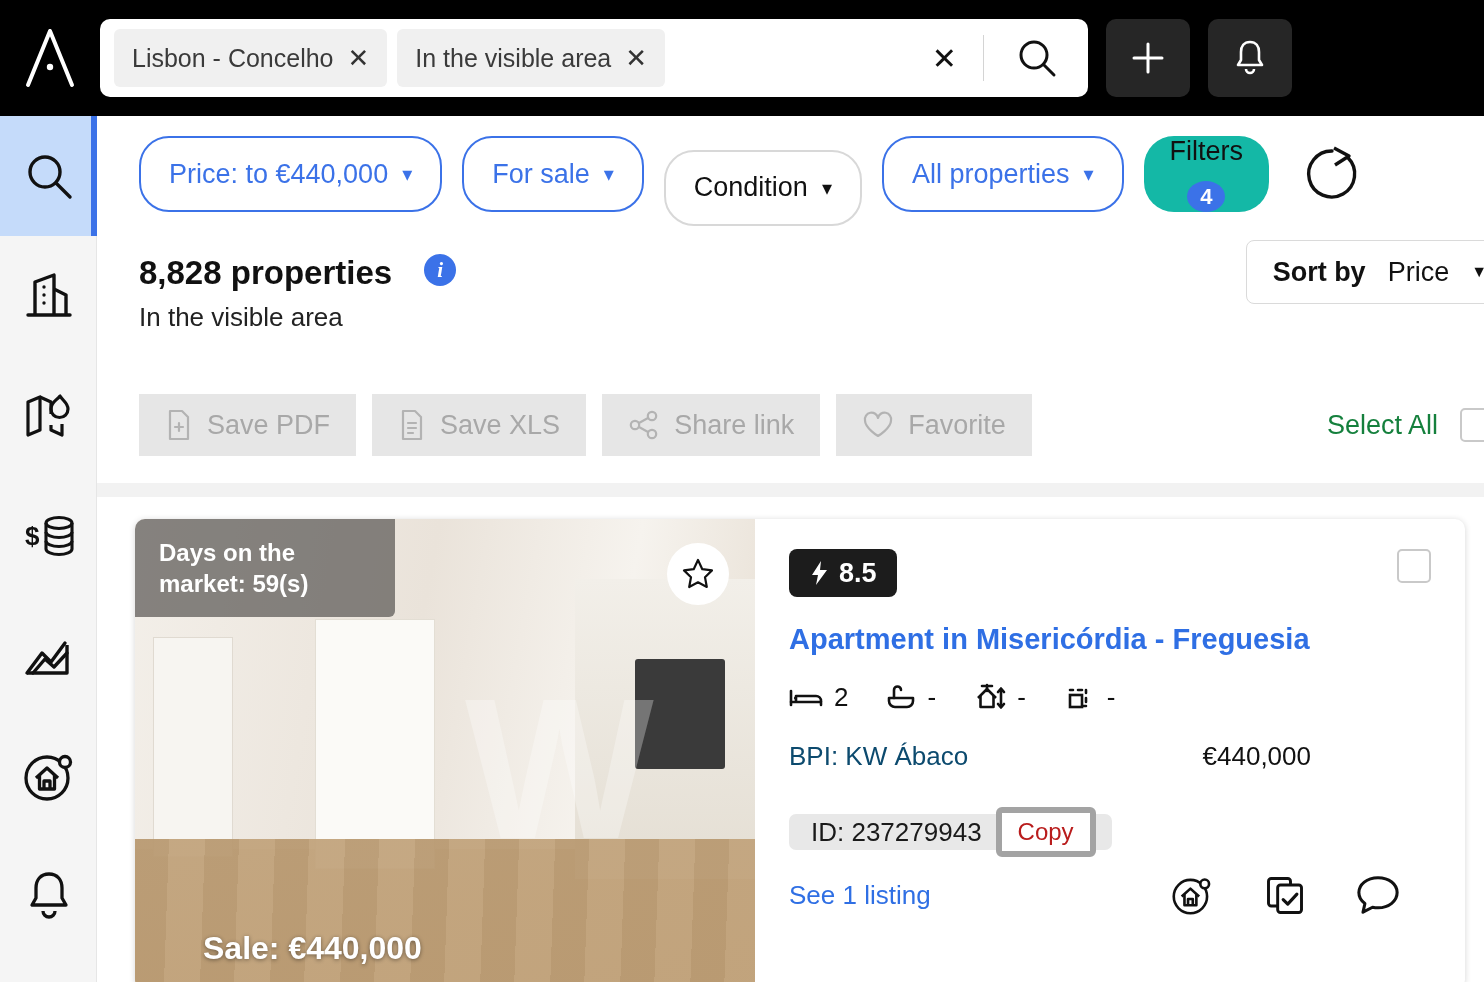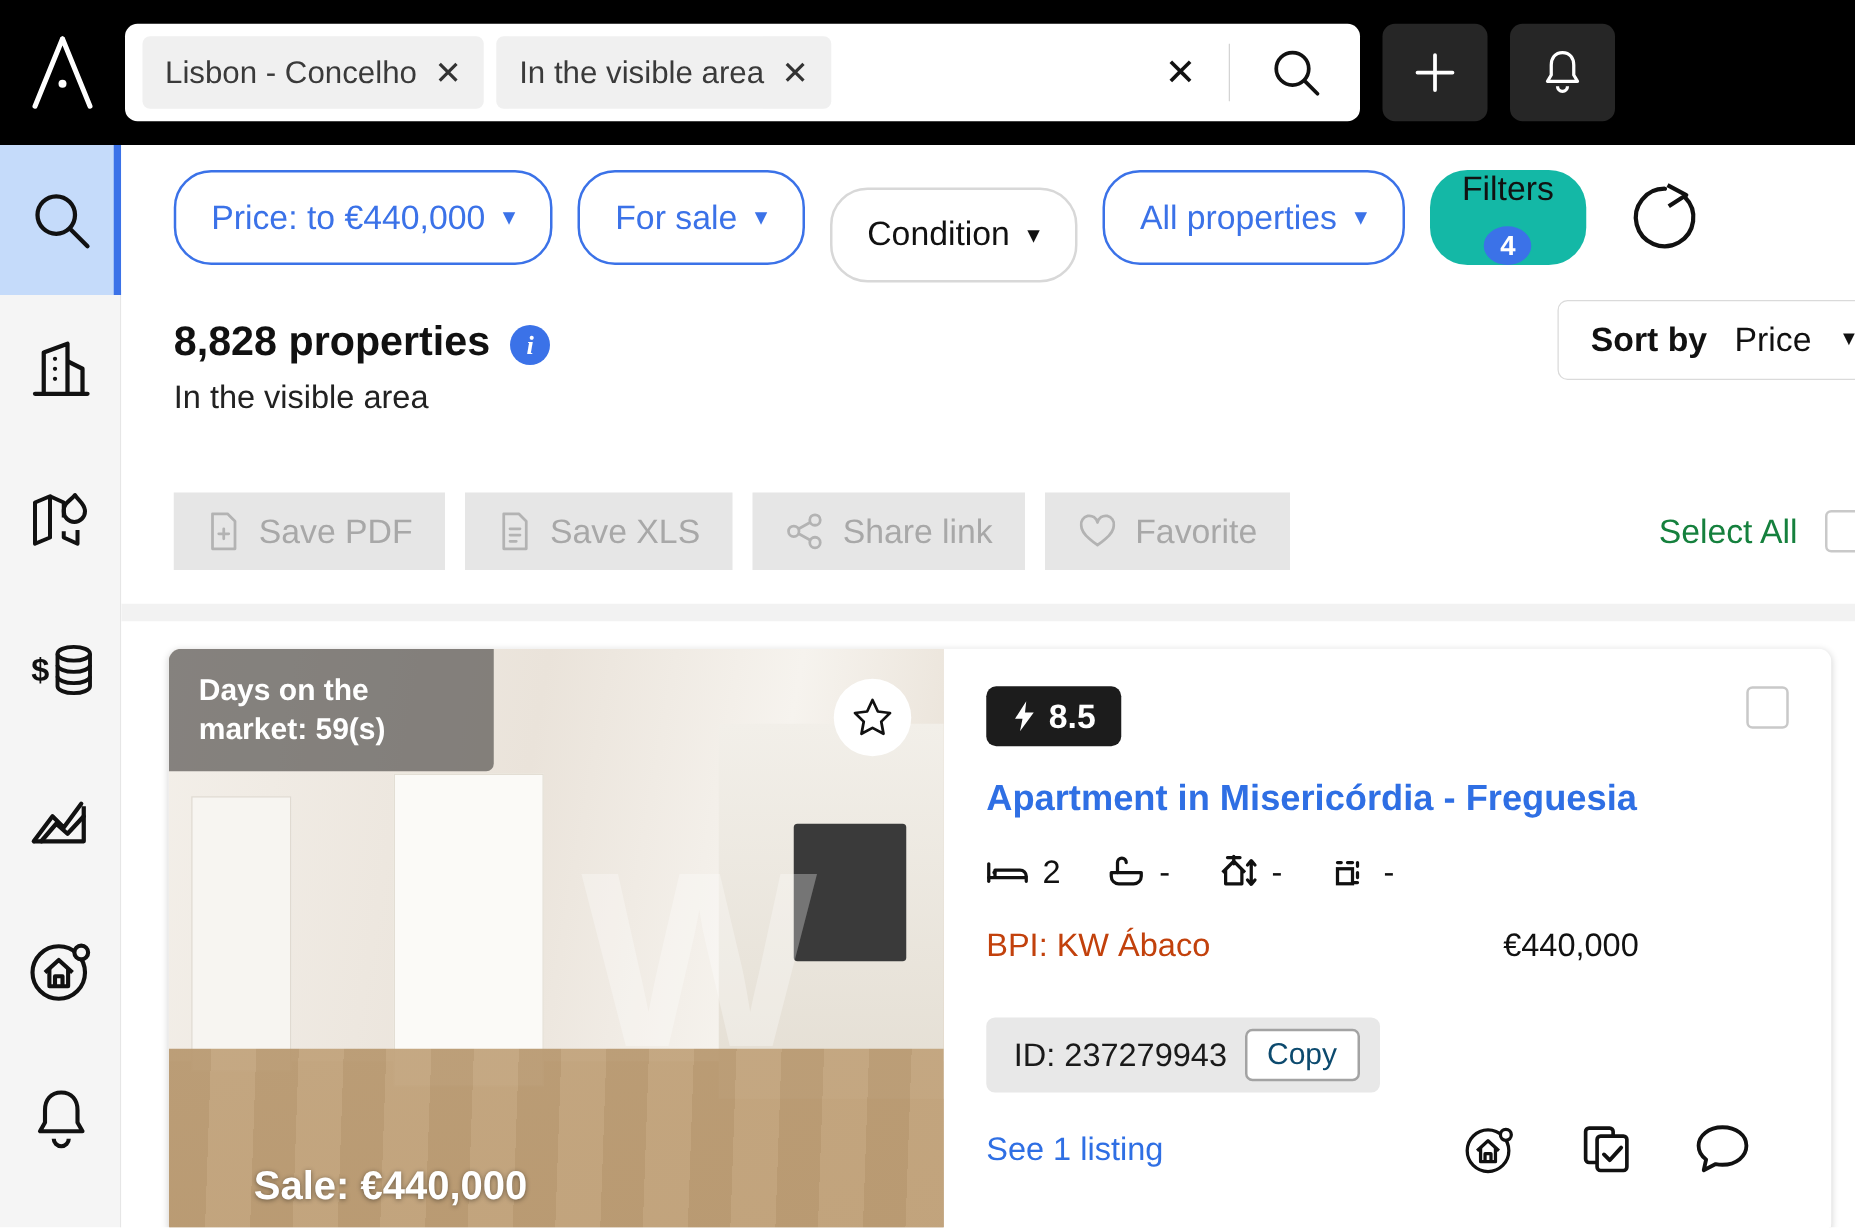--- a/index.html
+++ b/index.html
@@ -82,21 +82,21 @@
   }
   .caret { font-size: 20px; line-height: 1; }
   .reset-icon { margin-left: 12px; flex-shrink: 0; cursor: pointer; }
 
   
   .results {
     padding: 22px 0 0 42px; position: relative; height: 135px;
   }
   .res-count {
     font-size: 33px; font-weight: bold; color: #111;
-    display: flex; align-items: flex-end; gap: 16px;
+    display: flex; align-items: flex-start; gap: 32px;
   }
   .info-dot {
     width: 32px; height: 32px; border-radius: 50%; background: #3b72e8;
     color: #fff; font-size: 21px; font-weight: bold; font-style: italic;
     display: flex; align-items: center; justify-content: center;
     font-family: "Liberation Serif", serif; cursor: pointer;
   }
   .res-sub { font-size: 26px; color: #222; margin-top: 10px; }
 
   .sortbox {
@@ -202,31 +202,31 @@
   .card-title {
     margin-top: 26px; font-size: 29px; font-weight: bold; color: #2f6fe4;
     cursor: pointer;
   }
   .specs { margin-top: 26px; display: flex; align-items: center; gap: 38px; }
   .spec { display: flex; align-items: center; gap: 11px; font-size: 26px; color: #111; }
   .agency-row {
     margin-top: 28px; display: flex; align-items: center; justify-content: space-between;
     padding-right: 120px;
   }
-  .agency { font-size: 26px; color: #c2410c; cursor: pointer; }
+  .agency { font-size: 26px; color: #0c4a6e; cursor: pointer; }
   .price { font-size: 26px; color: #111; }
   .idrow { margin-top: 42px; display: flex; align-items: center; }
   .idpill {
-    background: #e8e8e8; border-radius: 7px; height: 60px; display: flex;
+    background: #e8e8e8; border-radius: 7px; height: 36px; display: flex;
     align-items: center; padding: 0 16px 0 22px; gap: 14px;
   }
   .idtxt { font-size: 26px; color: #1a1a1a; }
   .copybtn {
-    background: #fff; border: 2px solid #a3a3a3; border-radius: 6px;
-    font-size: 24px; color: #0c4a6e; padding: 5px 16px; cursor: pointer;
+    background: #fff; border: 6px solid #a3a3a3; border-radius: 6px;
+    font-size: 24px; color: #b91c1c; padding: 5px 16px; cursor: pointer;
   }
   .bottomrow {
     margin-top: 22px; display: flex; align-items: center;
     justify-content: space-between; padding-right: 30px;
   }
   .seelisting { font-size: 26px; color: #2f6fe4; cursor: pointer; }
   .cardicons { display: flex; align-items: center; gap: 48px; }
   .cardicons > span { cursor: pointer; display: flex; }
   svg { display: block; }
 </style>

